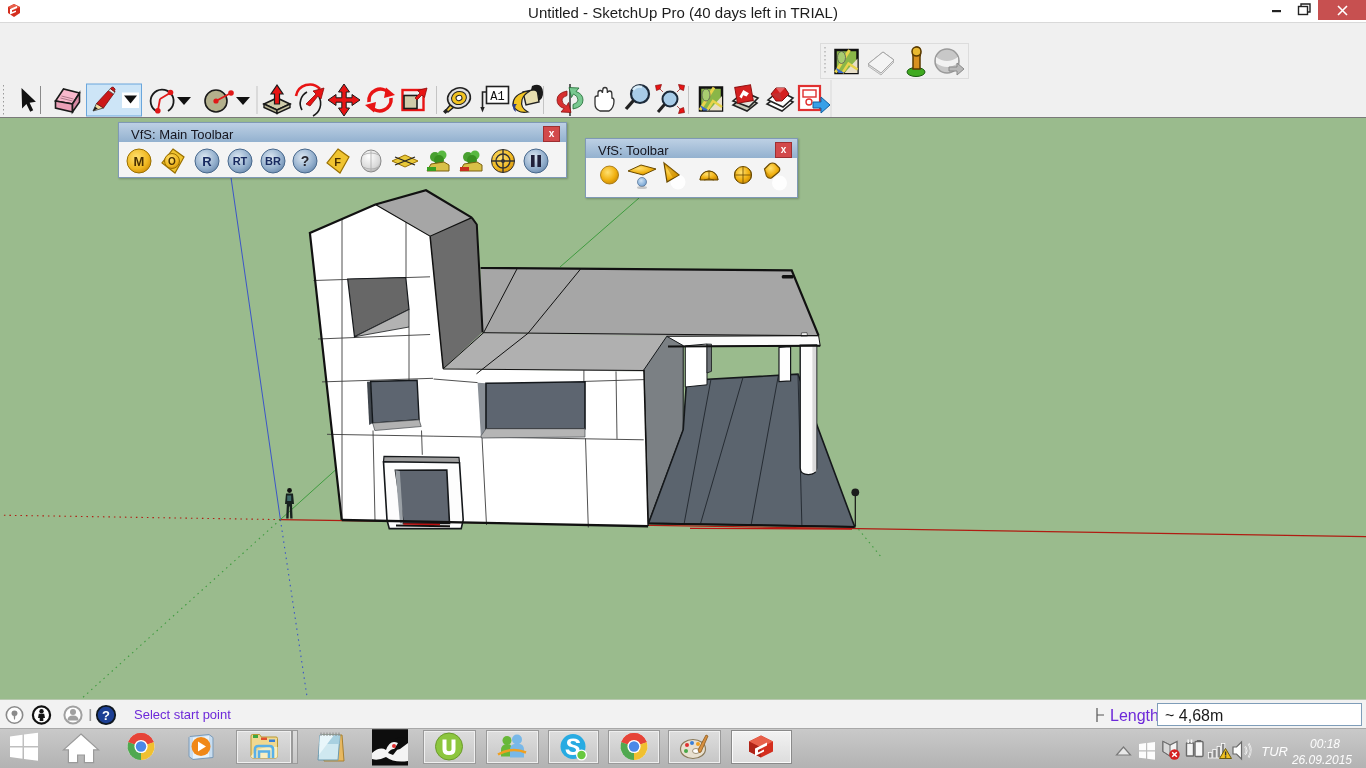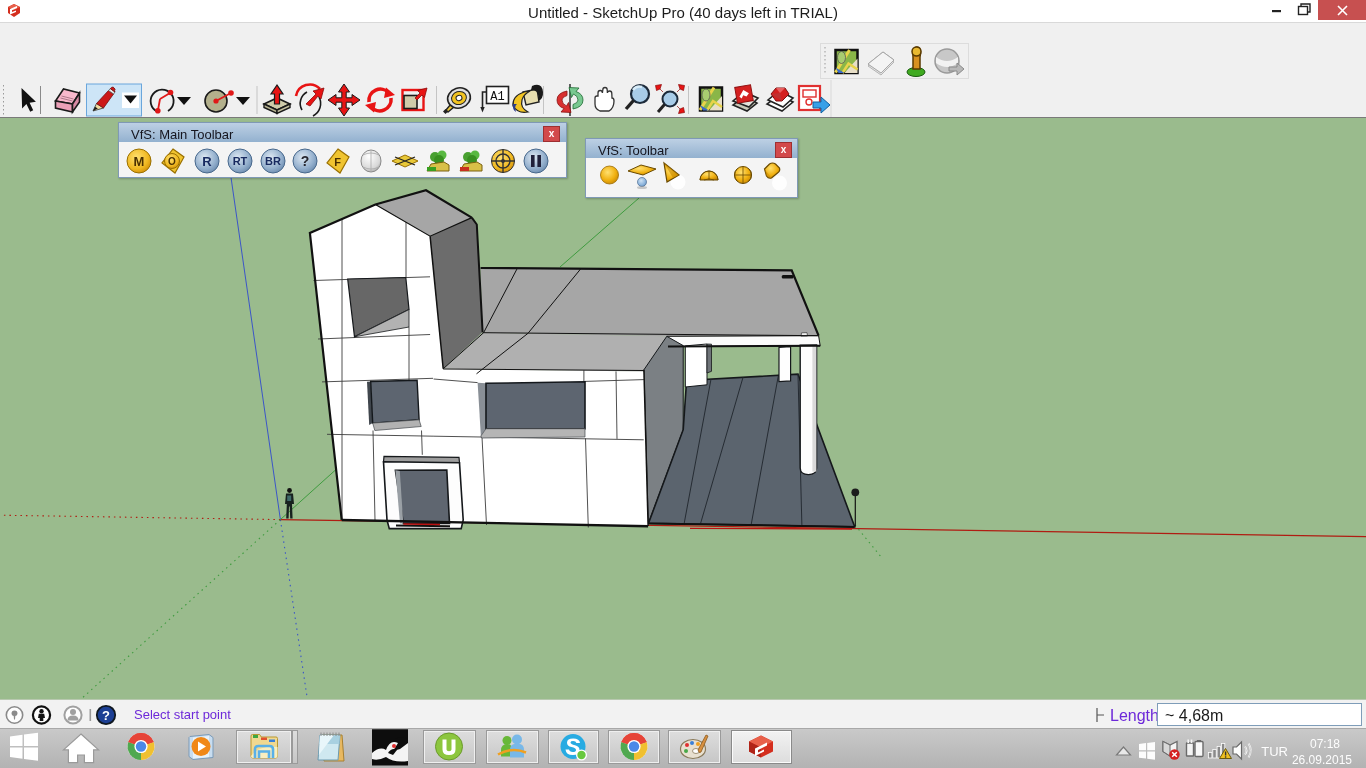--- a/index.html
+++ b/index.html
@@ -25,21 +25,21 @@
      font-size:10px;font-weight:bold;text-align:center;line-height:13px;}
   #vfsmain{left:118px;top:122px;width:447px;height:54px;}
   #vfslights{left:585px;top:138px;width:211px;height:58px;}
   
   #statusbar{left:0;top:699px;width:1366px;height:29px;background:#f2f2f2;border-top:1px solid #b8c8b0;}
   #status-text{left:134px;top:7px;font-size:13px;color:#6d28d9;}
   #length-label{left:1110px;top:7px;font-size:16px;color:#6d28d9;text-align:right;}
   #length-box{left:1157px;top:3px;width:203px;height:21px;background:#fff;border:1px solid #7f9db9;}
   #length-box span{position:absolute;left:7px;top:3px;font-size:16px;color:#1a1a1a;}
   
-  #taskbar{left:0;top:728px;width:1366px;height:40px;background:linear-gradient(#c9c9c9,#b2b2b2);border-top:1px solid #a8a8a8;}
+  #taskbar{left:0;top:728px;width:1366px;height:40px;background:linear-gradient(#c9c9c9,#b2b2b2);border-top:1px solid #a8a8a8;font-style:italic;}
   .tray-text{position:absolute;font-size:12px;color:#383838;}
 </style>
 </head>
 <body>
 <div id="screen">
   <div class="abs" id="titlebar"></div>
   <svg class="abs" style="left:7px;top:3px" width="14" height="15" viewBox="0 0 14 15">
     <path d="M1,4 L7,1 L13,4 L13,10 L7,14 L1,10 Z" fill="#d42e1e"></path>
     <path d="M1,4 L7,1 L13,4 L7,7 Z" fill="#e8604a"></path>
     <path d="M3,6 L10,3 L10,5 L5,7.2 L5,9 L9,7.4 L9,9 L3,11.5 Z" fill="#fff"></path>
@@ -633,16 +633,16 @@
         <rect x="7.9" y="1" width="1.4" height="4" fill="#333"></rect>
           <rect x="7.9" y="5.8" width="1.4" height="1.4" fill="#333"></rect>
       </g>
       <g transform="translate(1241,21.5)">
         <polygon points="-8,-3.5 -4.5,-3.5 0.5,-8.5 0.5,8.5 -4.5,3.5 -8,3.5" fill="#fdfdfd" stroke="#6a6a6a" stroke-width="1.2"></polygon>
         <path d="M4,-4 Q7,0 4,4 M7.5,-7 Q12,0 7.5,7" fill="none" stroke="#fdfdfd" stroke-width="1.8"></path>
         <path d="M4,-4 Q7,0 4,4 M7.5,-7 Q12,0 7.5,7" fill="none" stroke="#6a6a6a" stroke-width="0.6" opacity="0.5"></path>
       </g>
     </svg>
     <span class="tray-text" style="right:78px;top:15px;font-size:13px;color:#fdfdfd">TUR</span>
-    <span class="tray-text" style="right:26px;top:8px;color:#fdfdfd">07:18</span>
+    <span class="tray-text" style="right:26px;top:8px;color:#fdfdfd">00:18</span>
     <span class="tray-text" style="right:14px;top:24px;color:#fdfdfd">26.09.2015</span>
   </div>
 </div>
 
 </body></html>

